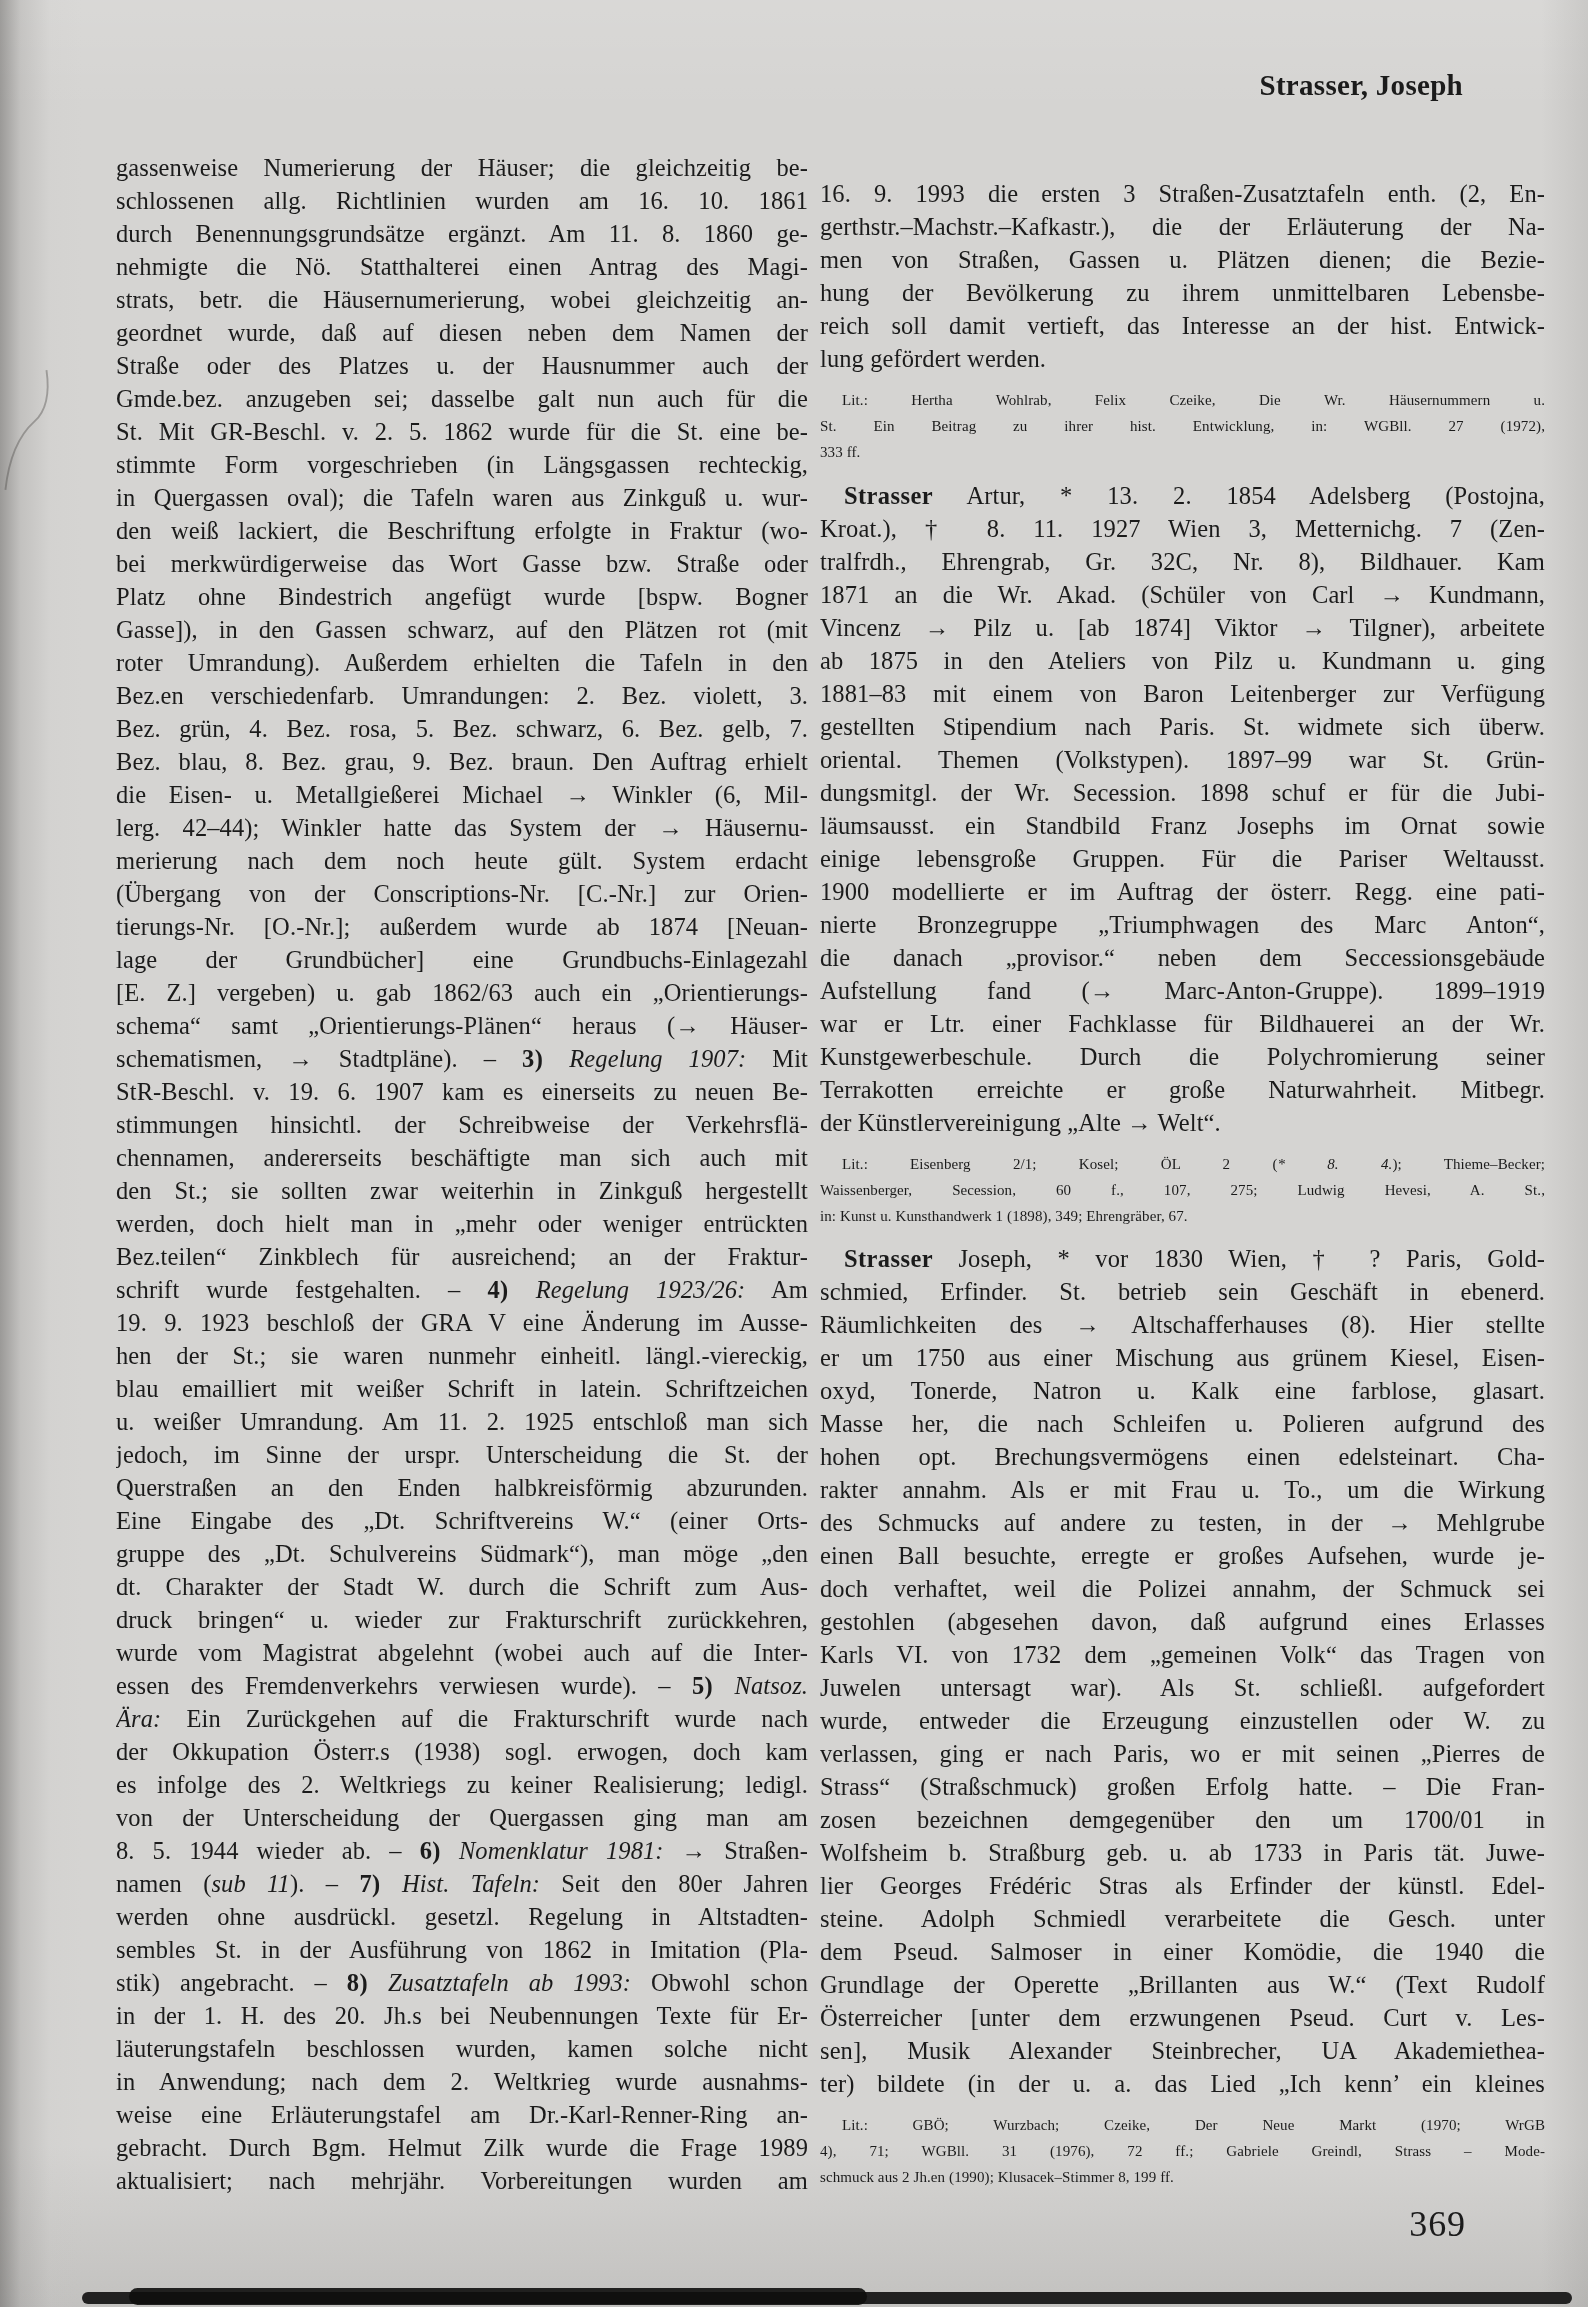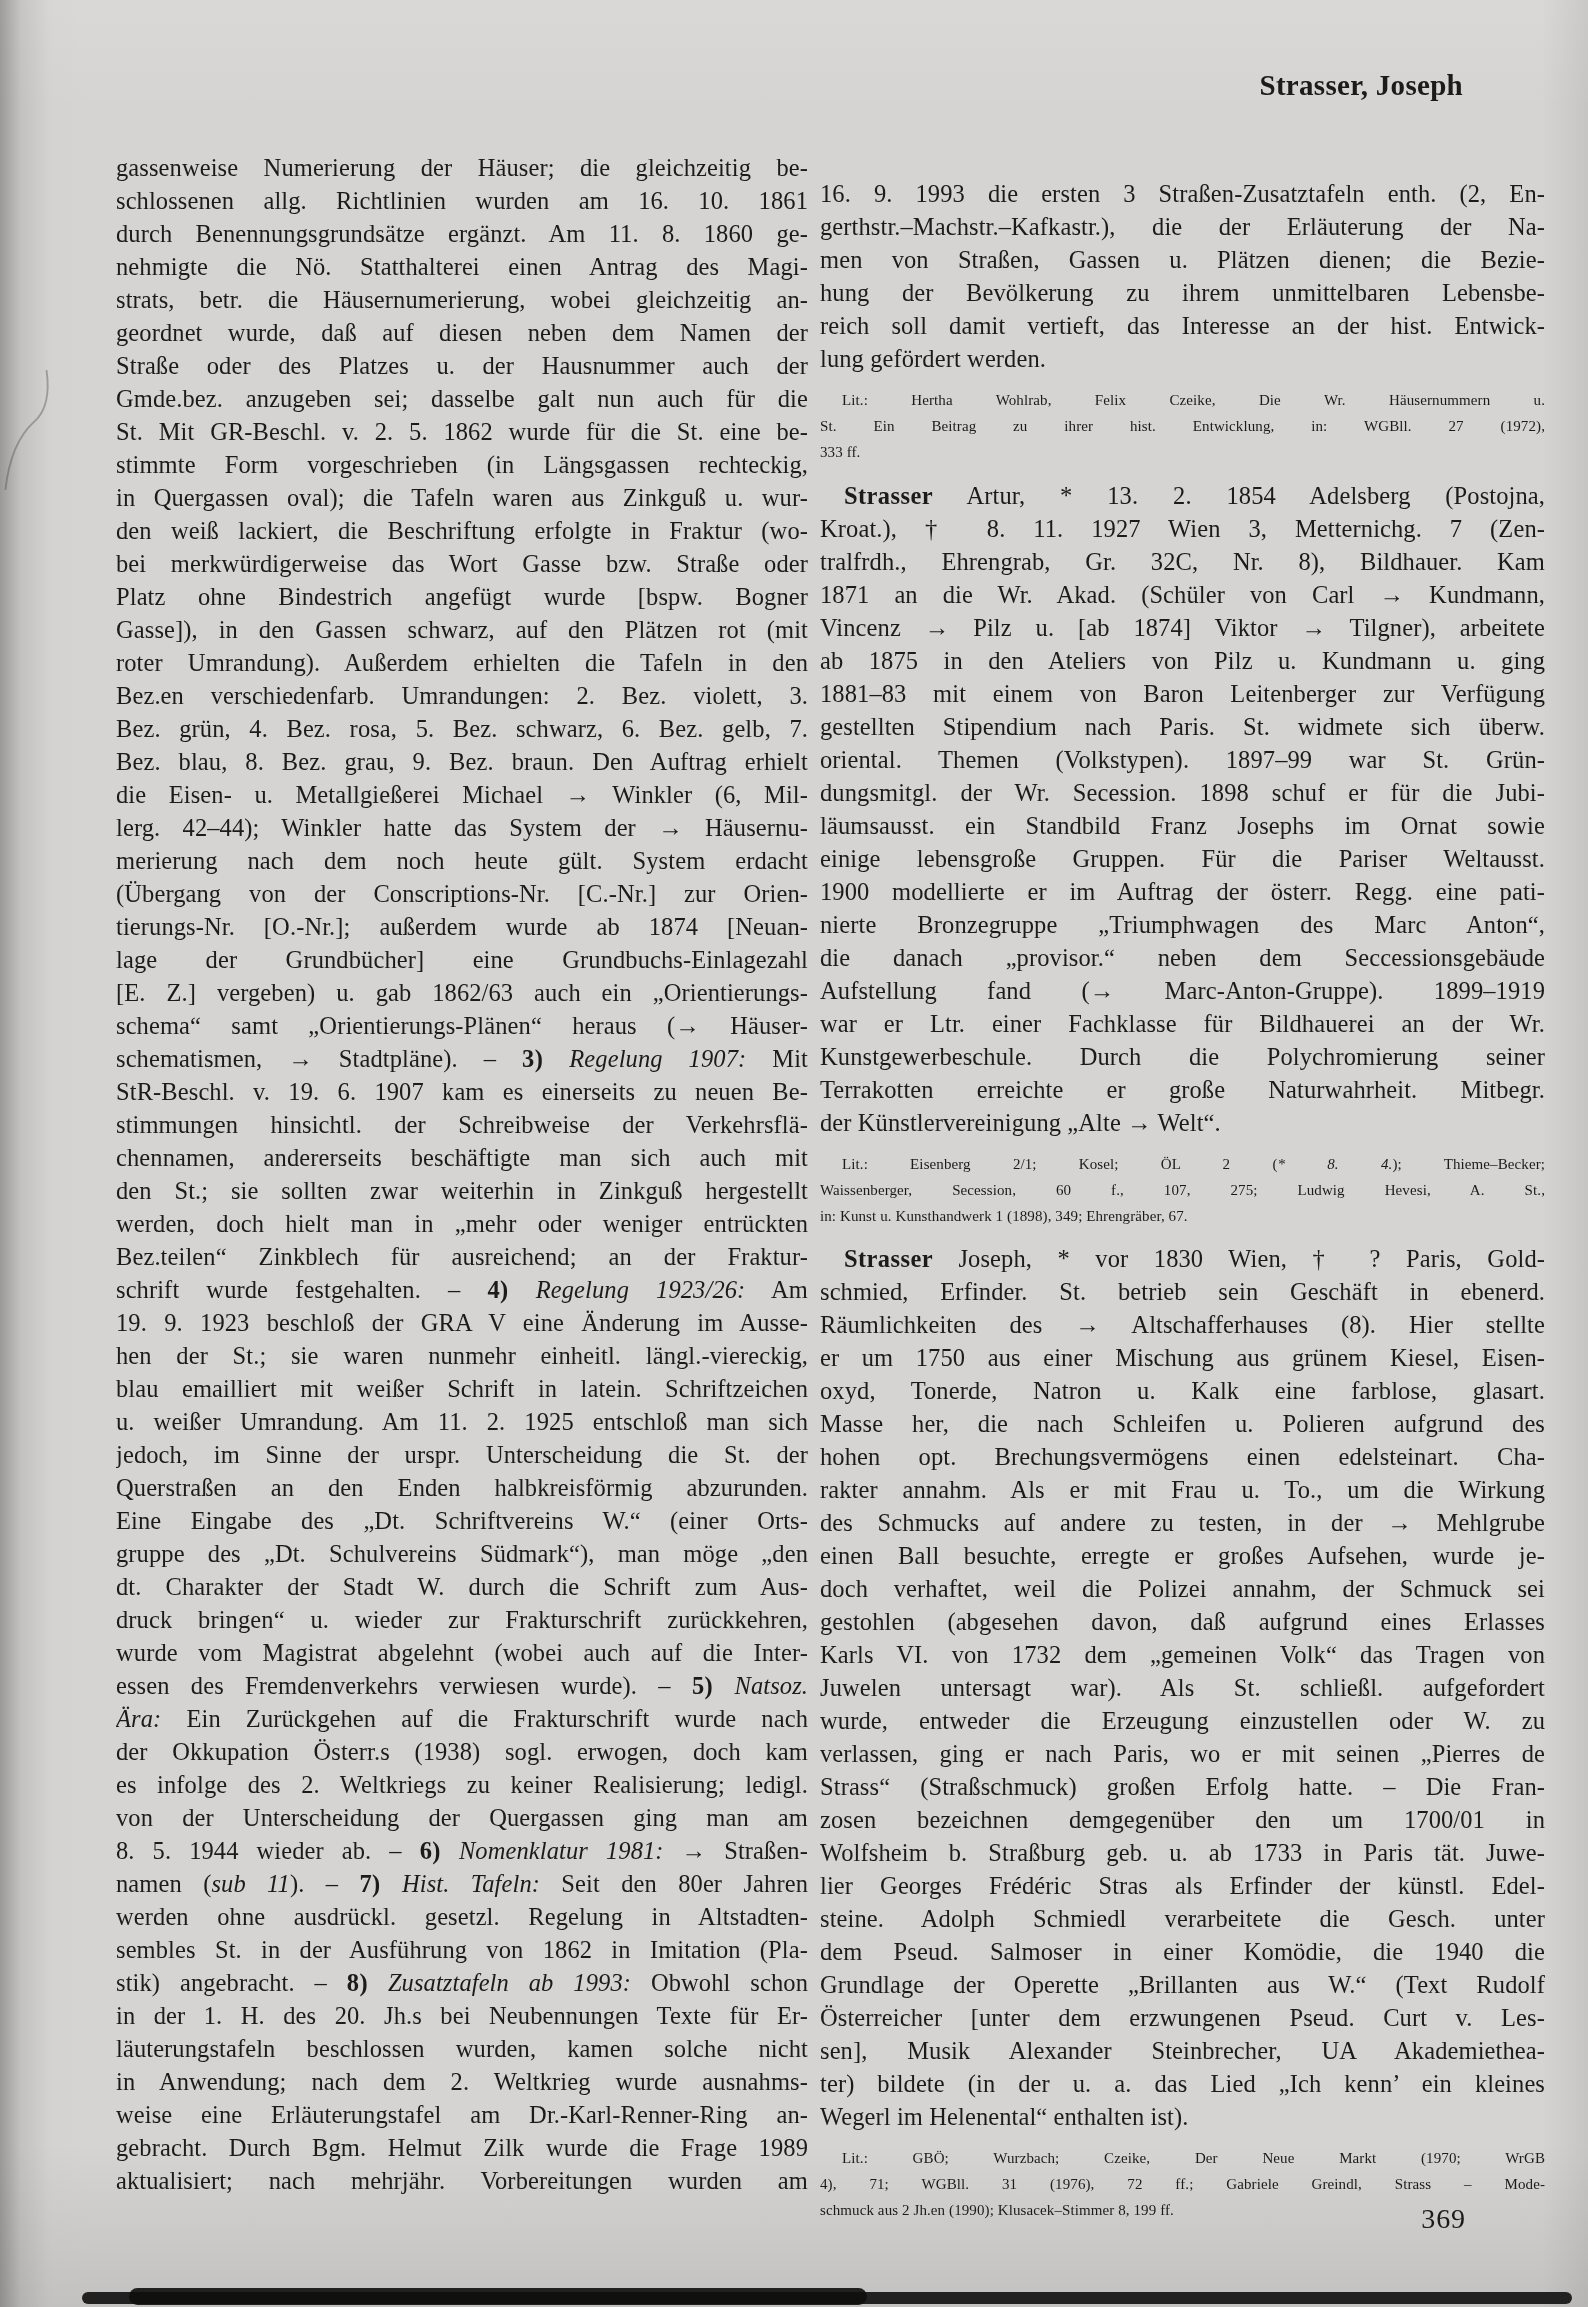--- a/index.html
+++ b/index.html
@@ -56,21 +56,21 @@
     margin-top:12px;
     font-size:15px;
     line-height:26px;
   }
   .block.lit .line{height:26px;}
   .block.lit .line:first-child{text-indent:22px;}
   .page-number{
     position:absolute;
     top:2203px;left:805px;width:661px;
     text-align:right;
-    font-size:28px;
+    font-size:36px;
     letter-spacing:0.9px;
   }
   .bottom-strip{
     position:absolute;
     top:2292px;left:82px;width:1490px;height:12px;
     background:var(--artifact);
     border-radius:6px;
     opacity:.92;
   }
   .bottom-strip-blob{
@@ -220,21 +220,20 @@
         <div class="line">Strass“ (Straßschmuck) großen Erfolg hatte. – Die Fran-</div>
         <div class="line">zosen bezeichnen demgegenüber den um 1700/01 in</div>
         <div class="line">Wolfsheim b. Straßburg geb. u. ab 1733 in Paris tät. Juwe-</div>
         <div class="line">lier Georges Frédéric Stras als Erfinder der künstl. Edel-</div>
         <div class="line">steine. Adolph Schmiedl verarbeitete die Gesch. unter</div>
         <div class="line">dem Pseud. Salmoser in einer Komödie, die 1940 die</div>
         <div class="line">Grundlage der Operette „Brillanten aus W.“ (Text Rudolf</div>
         <div class="line">Österreicher [unter dem erzwungenen Pseud. Curt v. Les-</div>
         <div class="line">sen], Musik Alexander Steinbrecher, UA Akademiethea-</div>
         <div class="line">ter) bildete (in der u. a. das Lied „Ich kenn’ ein kleines</div>
-        <div class="line last">Wegerl im Helenental“ enthalten ist).</div>
       </div>
       <div class="block lit">
         <div class="line">Lit.: GBÖ; Wurzbach; Czeike, Der Neue Markt (1970; WrGB</div>
         <div class="line">4), 71; WGBll. 31 (1976), 72 ff.; Gabriele Greindl, Strass – Mode-</div>
         <div class="line last">schmuck aus 2 Jh.en (1990); Klusacek–Stimmer 8, 199 ff.</div>
       </div>
     </div>
 
   <div class="page-number">369</div>
 

